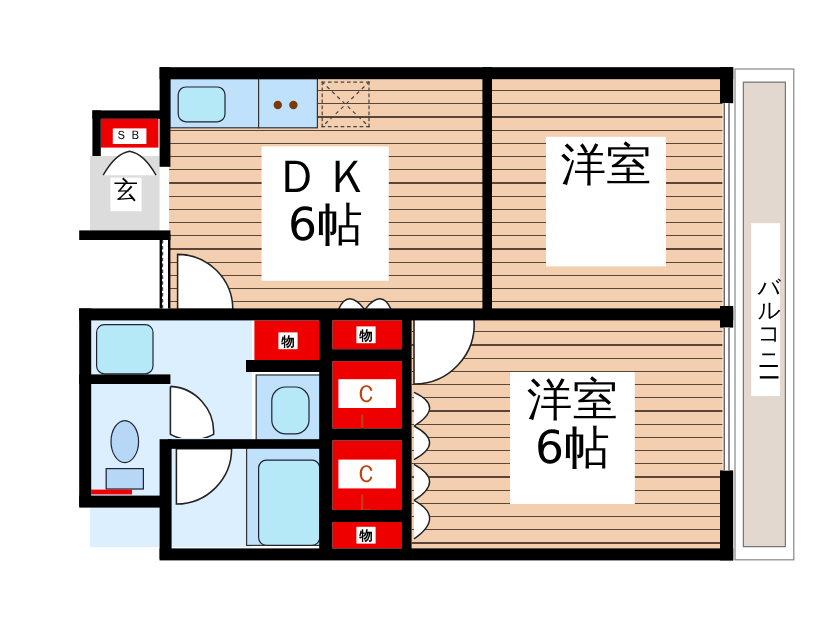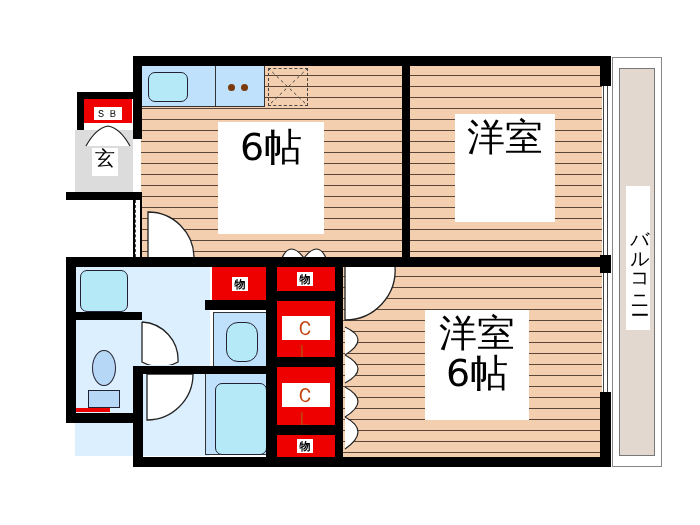--- a/index.html
+++ b/index.html
@@ -29,20 +29,21 @@
 <div class="fixture" style="left:148px;top:72px;width:38px;height:28px;"></div>
 <div class="abs" style="left:215px;top:65px;width:1px;height:42px;background:#333;"></div>
 <div class="abs" style="left:228px;top:84px;width:7px;height:7px;border-radius:50%;background:#7a3a0a;"></div>
 <div class="abs" style="left:241px;top:84px;width:7px;height:7px;border-radius:50%;background:#7a3a0a;"></div>
 <div class="abs" style="left:268px;top:68px;width:40px;height:38px;border:1.5px dashed #444;"></div>
 <svg class="abs" style="left:268px;top:68px;" width="40" height="38">
   <line x1="0" y1="0" x2="40" y2="38" stroke="#444" stroke-dasharray="3,3"></line>
   <line x1="40" y1="0" x2="0" y2="38" stroke="#444" stroke-dasharray="3,3"></line>
 </svg>
 <div class="lab" style="left:218px;top:122px;width:106px;height:106px;padding-top:6px;">
+  <div style="font-size:38px;letter-spacing:4px;">ＤＫ</div>
   <div style="font-size:38px;">6帖</div>
 </div>
 
 <div class="floor" style="left:410px;top:65px;width:192px;height:193px;"></div>
 <div class="lab" style="left:455px;top:114px;width:100px;height:104px;padding-top:4px;">
   <div style="font-size:38px;">洋室</div>
 </div>
 
 <div class="floor" style="left:343px;top:266px;width:259px;height:192px;"></div>
 <div class="lab" style="left:425px;top:310px;width:104px;height:106px;padding-top:4px;">

